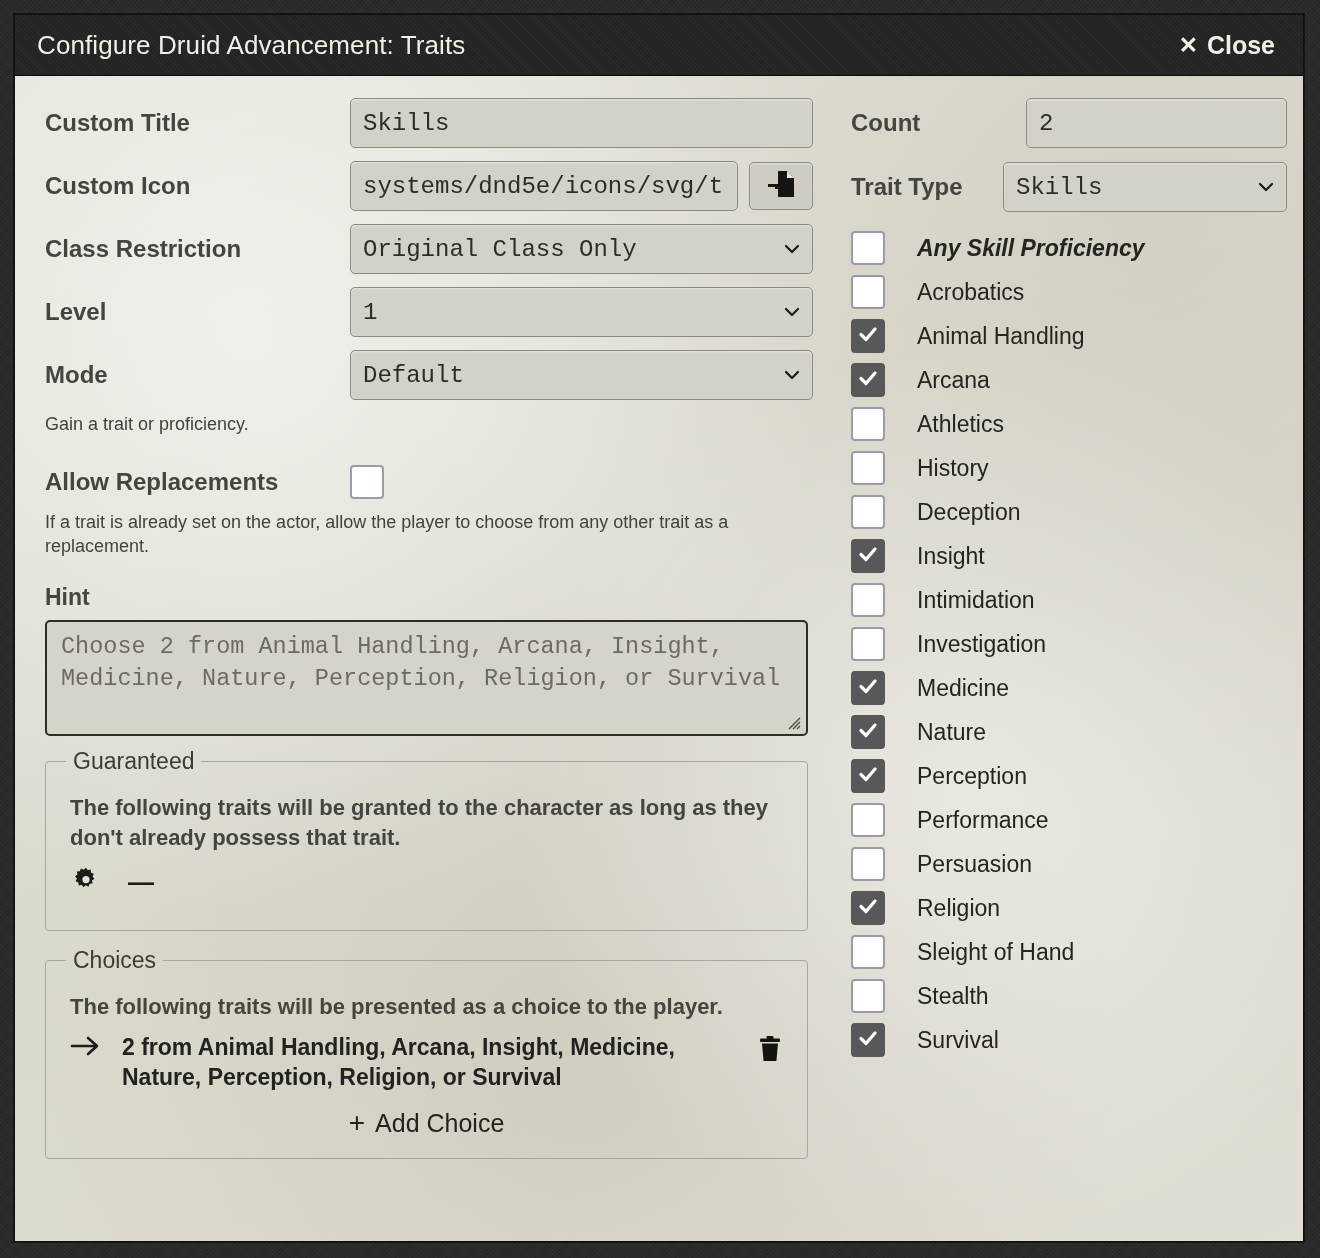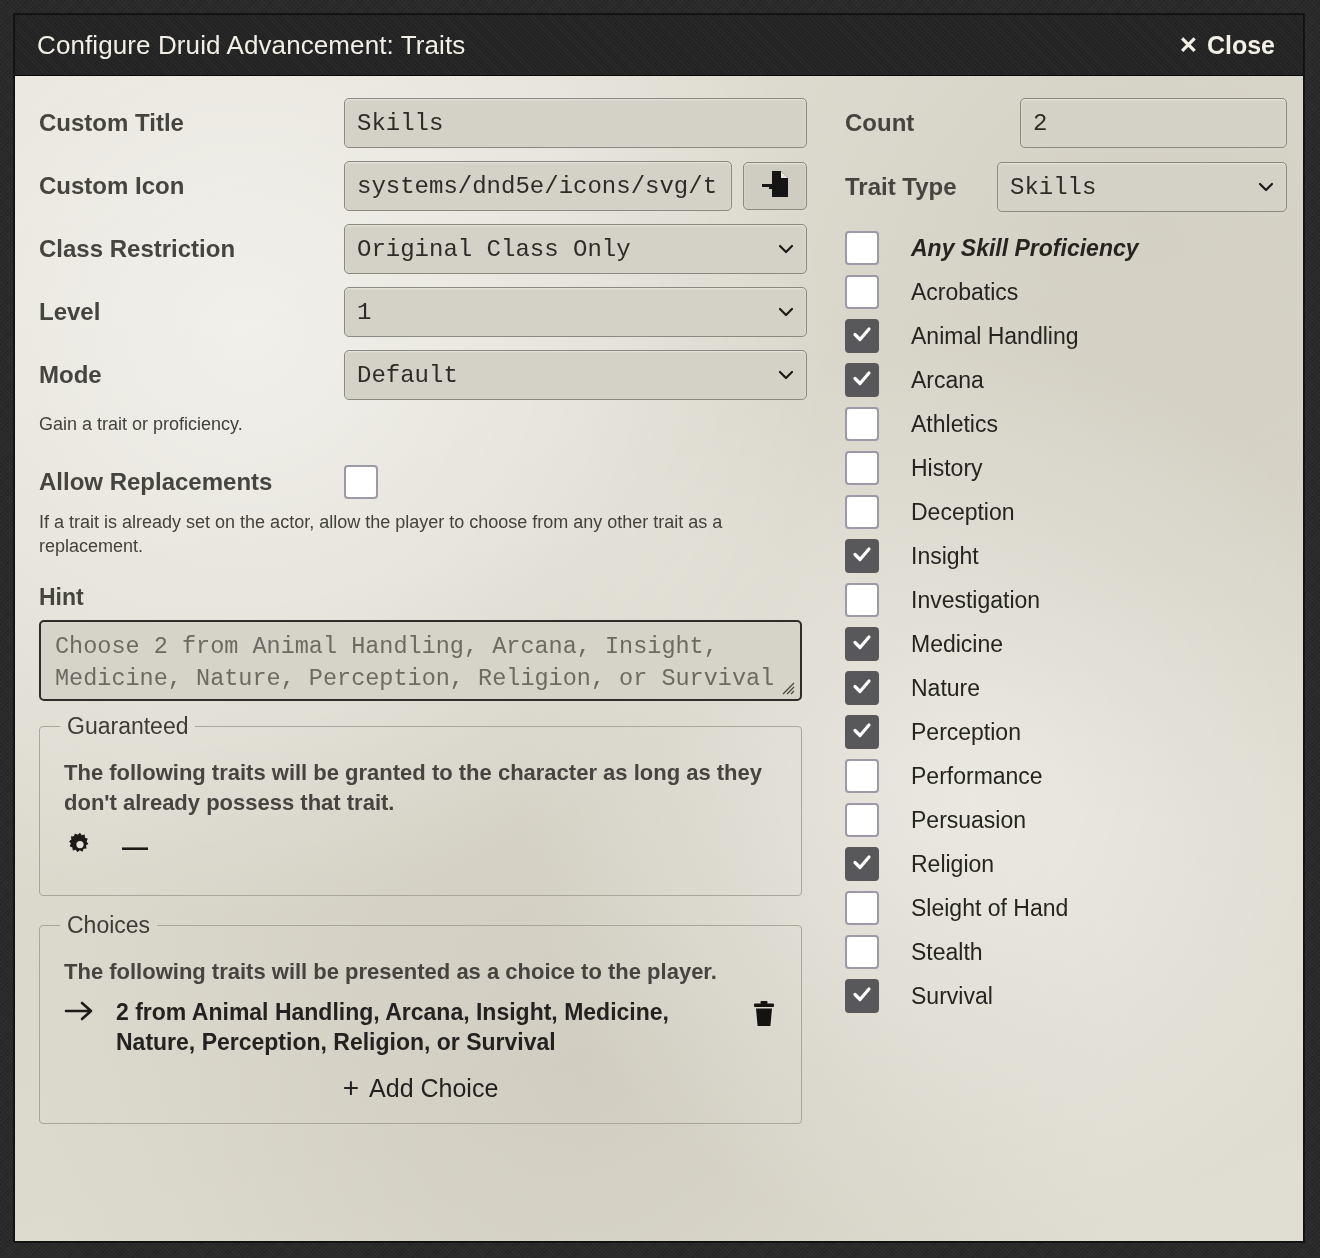--- a/index.html
+++ b/index.html
@@ -62,21 +62,21 @@
   .body {
     flex: 1;
     background: #dedbd0;
     background-image:
       radial-gradient(circle at 18% 22%, rgba(255,255,255,.55) 0%, rgba(255,255,255,0) 42%),
       radial-gradient(circle at 74% 62%, rgba(255,255,255,.42) 0%, rgba(255,255,255,0) 38%),
       radial-gradient(circle at 44% 86%, rgba(160,155,138,.20) 0%, rgba(255,255,255,0) 44%),
       radial-gradient(circle at 88% 12%, rgba(160,155,138,.18) 0%, rgba(255,255,255,0) 40%),
       linear-gradient(160deg, #e4e1d7 0%, #dbd8cc 55%, #e0ddd2 100%);
     display: flex;
-    padding: 22px 16px 0 24px;
+    padding: 22px 16px 0 30px;
     box-sizing: border-box;
     overflow: hidden;
     position: relative;
   }
 
   .col-left {
     width: 778px; flex: 0 0 778px;
     padding-right: 10px;
     box-sizing: border-box;
   }
@@ -169,21 +169,21 @@
 
   
   .hintlabel {
     font-size: 23px; font-weight: bold; color: #46443e;
     margin-bottom: 9px;
   }
   .hintbox {
     position: relative;
     box-sizing: border-box;
     width: 763px;
-    height: 81px;
+    height: 116px;
     background: #d6d3c8;
     border: 2px solid #2f2d28;
     border-radius: 5px;
     padding: 9px 14px 8px 14px;
     font-family: "Liberation Mono", monospace;
     font-size: 23.5px;
     line-height: 1.37;
     color: #6d6a62;
     overflow: hidden;
     resize: none;
@@ -493,20 +493,24 @@
           <div class="skill-item">
             <span class="cb checked">
               <span class="tick"><svg width="22" height="22" viewBox="0 0 22 22">
                   <path d="M4 11.5 L9 16.5 L18 6" stroke="#fff" stroke-width="3.2" fill="none" stroke-linecap="round" stroke-linejoin="round"></path>
                 </svg></span>
             </span>
             <span class="skill-label">Insight</span>
           </div>
           <div class="skill-item">
             <span class="cb"></span>
+            <span class="skill-label">Intimidation</span>
+          </div>
+          <div class="skill-item">
+            <span class="cb"></span>
             <span class="skill-label">Investigation</span>
           </div>
           <div class="skill-item">
             <span class="cb checked">
               <span class="tick"><svg width="22" height="22" viewBox="0 0 22 22">
                   <path d="M4 11.5 L9 16.5 L18 6" stroke="#fff" stroke-width="3.2" fill="none" stroke-linecap="round" stroke-linejoin="round"></path>
                 </svg></span>
             </span>
             <span class="skill-label">Medicine</span>
           </div>

